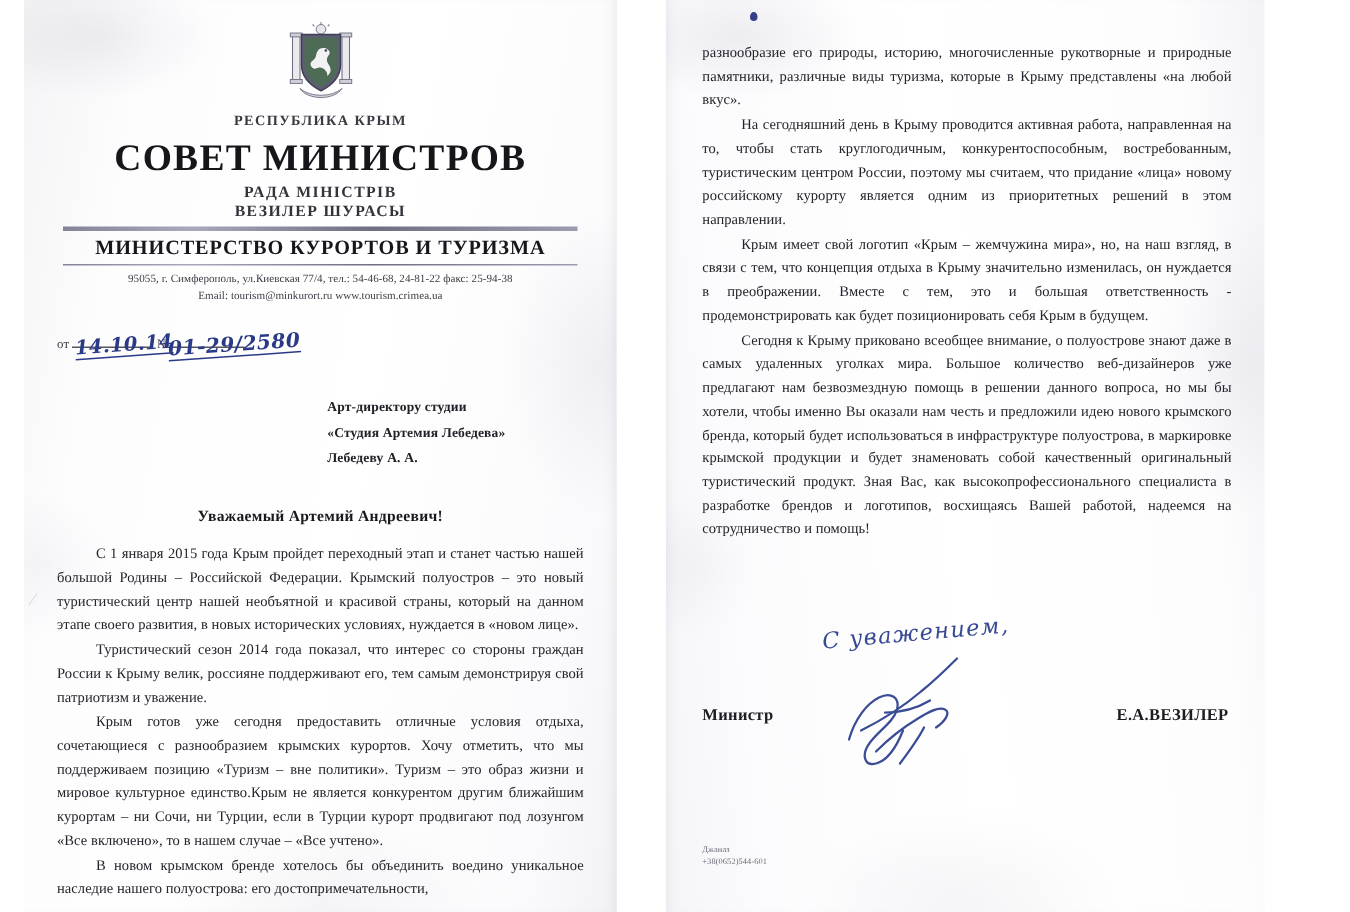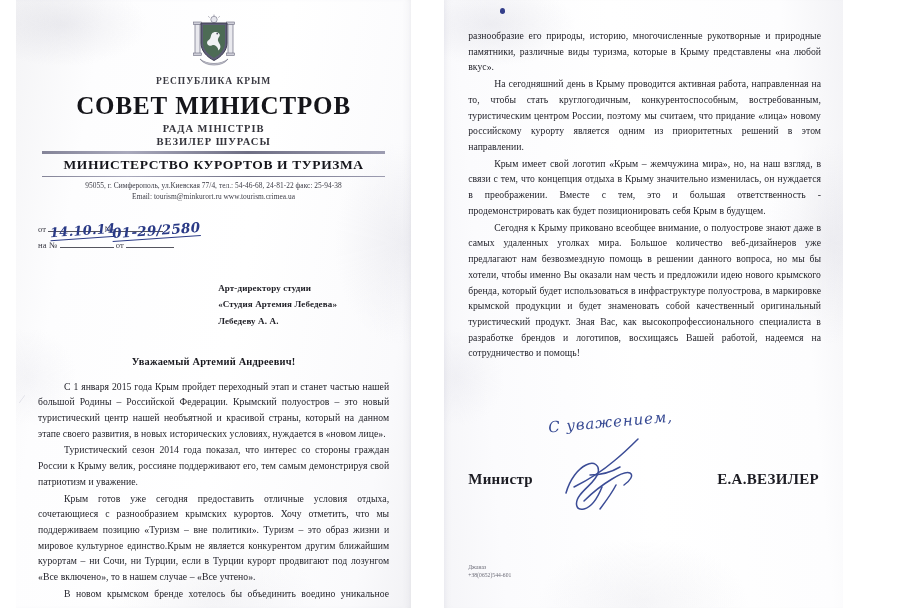--- a/index.html
+++ b/index.html
@@ -227,21 +227,21 @@
     white-space: nowrap;
   }
   .sig-row {
     position: absolute;
     top: 58px;
     left: 0;
     right: 0;
     display: flex;
     justify-content: space-between;
     align-items: flex-end;
-    font-size: 15px;
+    font-size: 11px;
     font-weight: 700;
     color: #1c1c23;
     letter-spacing: 0.02em;
   }
   .sig-scribble {
     position: absolute;
     left: 88px;
     top: 18px;
     width: 130px;
     height: 90px;
@@ -339,26 +339,20 @@
     </div>
 
     <div class="refblock">
       <div class="ref-row">
         <span class="ref-label">от</span>
         <span class="ref-blank blank-a"></span>
         <span class="ref-label">№</span>
         <span class="ref-blank blank-b"></span>
         <span class="handwriting hw-date">14.10.14</span>
         <span class="handwriting hw-num">01-29/2580</span>
-      </div>
-      <div class="ref-row">
-        <span class="ref-label">на №</span>
-        <span class="ref-blank blank-a"></span>
-        <span class="ref-label">от</span>
-        <span class="ref-blank blank-b"></span>
       </div>
     </div>
 
     <div class="addressee">
       <div>Арт-директору студии</div>
       <div>«Студия Артемия Лебедева»</div>
       <div>Лебедеву А. А.</div>
     </div>
 
     <div class="salutation">Уважаемый Артемий Андреевич!</div>

